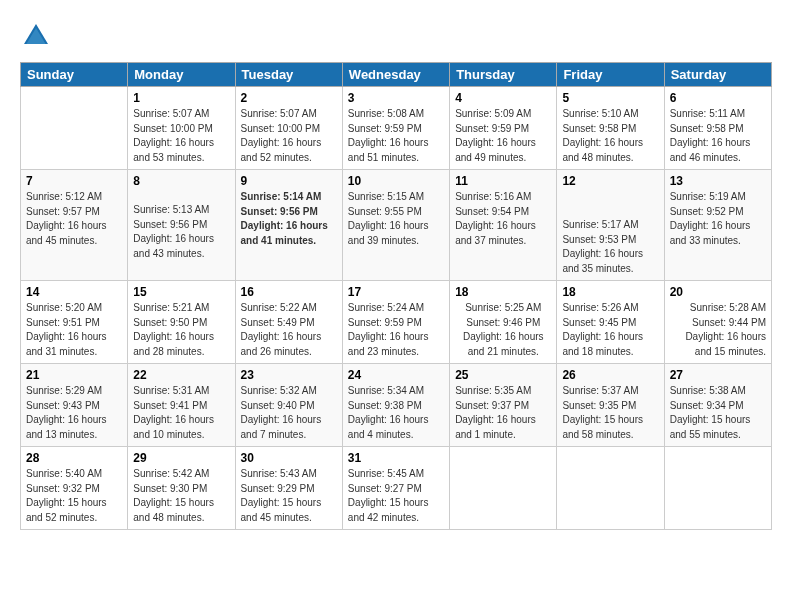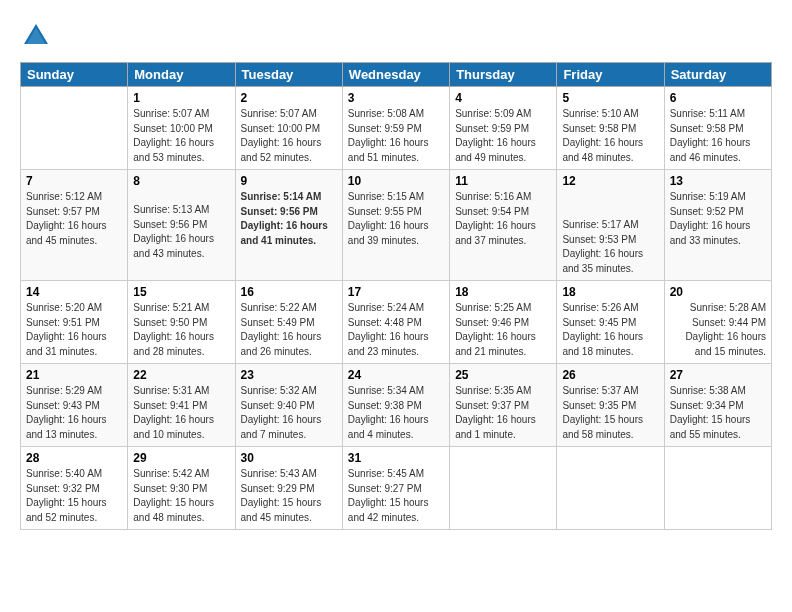--- a/index.html
+++ b/index.html
@@ -231,27 +231,27 @@
         <td>
           <span class="day-num">16</span>
           <div class="day-detail" style="white-space: pre-line;">Sunrise: 5:22 AM
 Sunset: 5:49 PM
 Daylight: 16 hours
 and 26 minutes.</div>
         </td>
         <td>
           <span class="day-num">17</span>
           <div class="day-detail" style="white-space: pre-line;">Sunrise: 5:24 AM
-Sunset: 4:48 PM
+Sunset: 9:59 PM
 Daylight: 16 hours
 and 23 minutes.</div>
         </td>
         <td>
           <span class="day-num">18</span>
-          <div class="day-detail" style="white-space: pre-line;">Sunrise: 5:25 AM
+          <div class="day-detail" style="white-space: pre-line; text-align: center;">Sunrise: 5:25 AM
 Sunset: 9:46 PM
 Daylight: 16 hours
 and 21 minutes.</div>
         </td>
         <td>
           <span class="day-num">18</span>
           <div class="day-detail" style="white-space: pre-line;">Sunrise: 5:26 AM
 Sunset: 9:45 PM
 Daylight: 16 hours
 and 18 minutes.</div>

